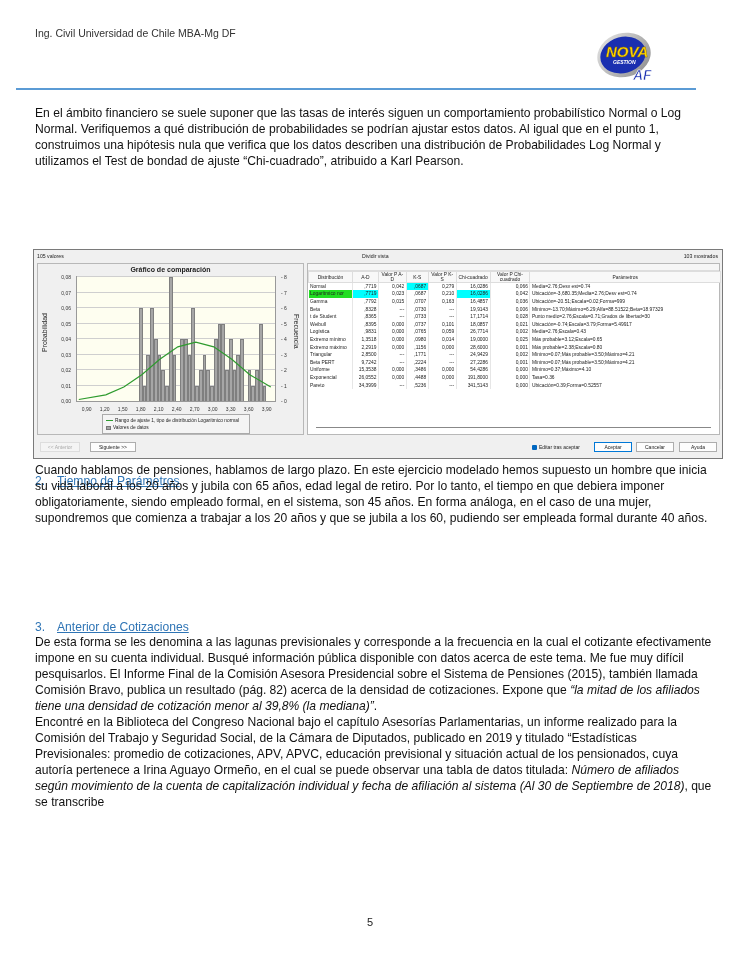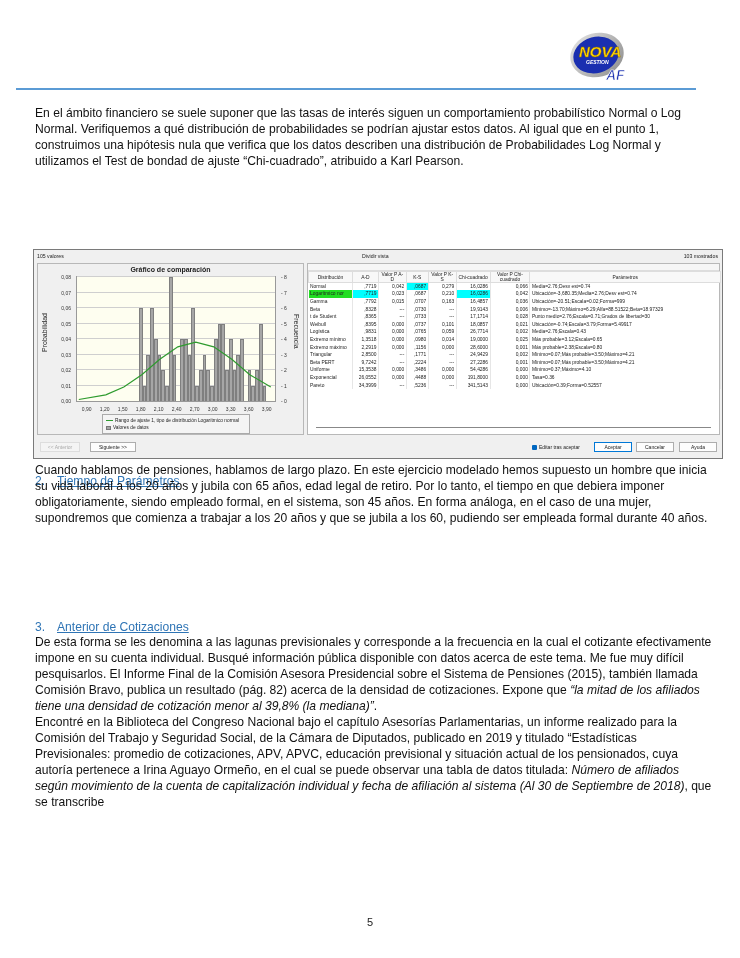--- a/index.html
+++ b/index.html
@@ -3,21 +3,21 @@
 <meta charset="utf-8">
 <style>
   * { box-sizing: border-box; margin: 0; padding: 0; }
   html, body { width: 740px; height: 958px; background: #ffffff; overflow: hidden; }
   body { position: relative; font-family: "Liberation Sans", sans-serif; color: #1a1a1a; }
 
   
   .hdr { position: absolute; left: 35px; top: 26px; font-size: 10.5px; line-height: 15.5px; }
   .hdr .name, .hdr .web { color: #2e74b5; }
   .hdr .title { color: #333; }
-  .logo { position: absolute; left: 566px; top: 28px; width: 66px; height: 58px; }
+  .logo { position: absolute; left: 593px; top: 28px; width: 66px; height: 58px; }
   .hr { position: absolute; left: 16px; top: 88px; width: 680px; height: 1.5px; background: #5b9bd5; }
 
   
   .para { position: absolute; left: 35px; width: 680px; font-size: 12.1px; line-height: 15.9px; color: #111; }
   .p1 { top: 106px; }
   .heading { position: absolute; left: 35px; font-size: 12.1px; color: #2e74b5; line-height: 16px; }
   .heading .num { display: inline-block; width: 22px; }
   .heading .txt { text-decoration: underline; }
   .h2 { top: 473px; }
   .p2 { top: 463px; }
@@ -62,20 +62,21 @@
   .btn.primary { border-color: #0078d7; }
   .btn.disabled { color: #aaa; background: #f4f4f4; border-color: #ddd; }
   .chk { position: absolute; left: 498px; top: 8px; font-size: 5px; line-height: 6px; }
   .chk .box { display: inline-block; width: 5px; height: 5px; background: #0067c0; vertical-align: middle; margin-right: 2px; border-radius: 1px; position: relative; }
   .scrollbar-line { position: absolute; left: 282px; top: 177px; width: 395px; height: 1px; background: #888; }
 </style>
 </head>
 <body>
 
 <div class="hdr">
+  <div class="title">Ing. Civil Universidad de Chile MBA-Mg DF</div>
 </div>
 <div class="logo">
   <svg width="66" height="58" viewBox="0 0 66 58">
     <defs>
       <linearGradient id="rim" x1="0" y1="0" x2="1" y2="1">
         <stop offset="0" stop-color="#e8e8e8"></stop>
           <stop offset="1" stop-color="#8a8a8a"></stop>
       </linearGradient>
     </defs>
     <ellipse cx="31" cy="27" rx="27" ry="22" fill="url(#rim)" transform="rotate(-15 31 27)"></ellipse>

